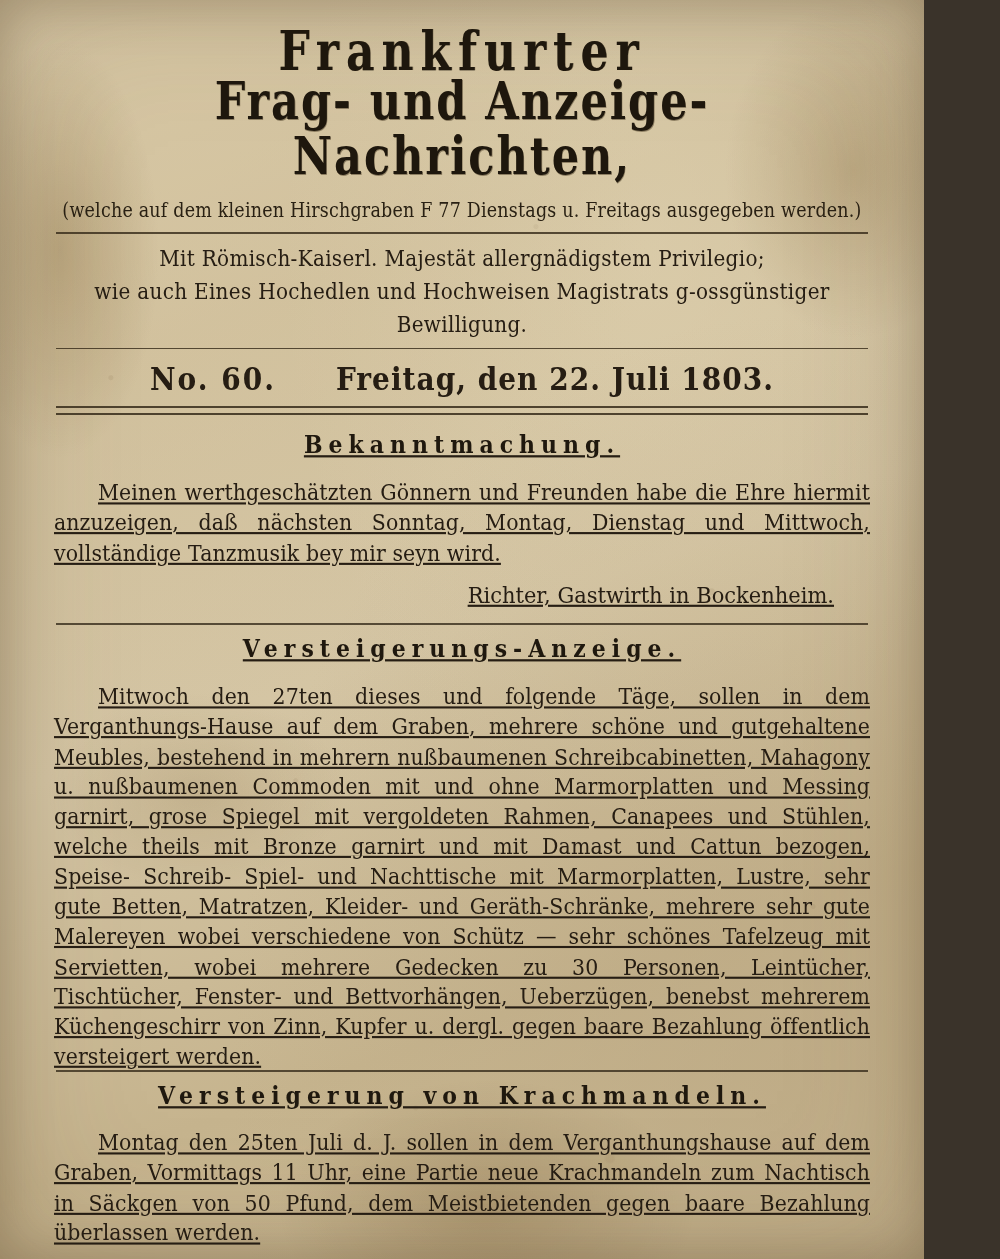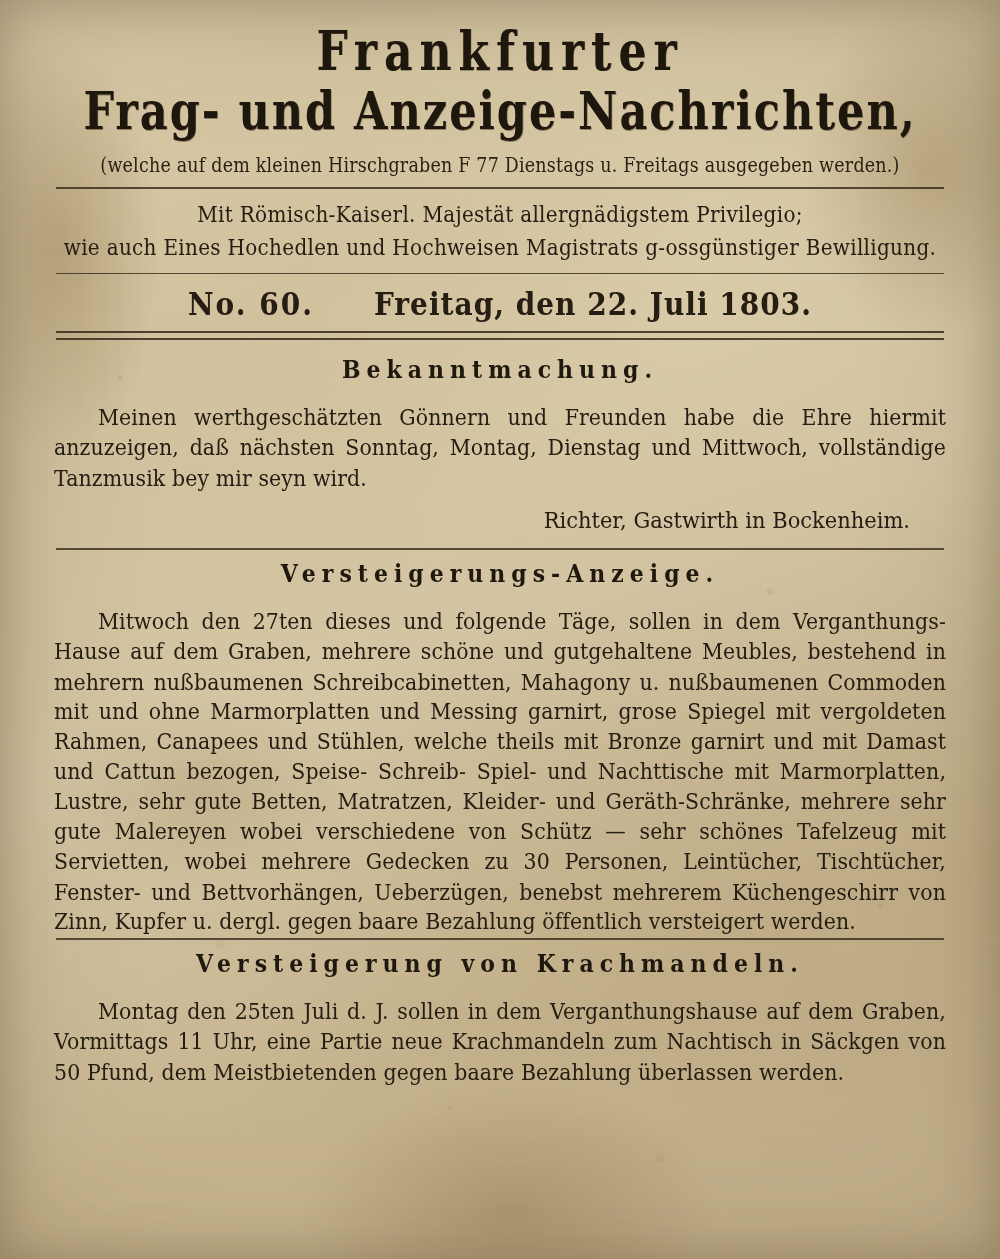--- a/index.html
+++ b/index.html
@@ -2,21 +2,21 @@
 <html><head>
 <meta charset="utf-8">
 <style>
   html, body {
     margin: 0;
     padding: 0;
     background: #3a332a;
   }
   .page {
     position: relative;
-    width: 1000px;
+    width: 924px;
     height: 1259px;
     overflow: hidden;
     background:
       radial-gradient(ellipse at 20% 10%, rgba(214,197,160,0.55) 0%, rgba(214,197,160,0) 45%),
       radial-gradient(ellipse at 85% 85%, rgba(183,163,126,0.55) 0%, rgba(183,163,126,0) 50%),
       radial-gradient(ellipse at 70% 20%, rgba(226,212,178,0.5) 0%, rgba(226,212,178,0) 40%),
       linear-gradient(160deg, #d9cbab 0%, #cfbf9c 25%, #d4c5a4 50%, #c6b48e 75%, #cdbc97 100%);
     font-family: "DejaVu Serif", "Liberation Serif", serif;
     color: #2a2218;
   }
@@ -134,21 +134,21 @@
     gap: 60px;
     font-size: 28px;
     font-weight: bold;
     letter-spacing: 1px;
     transform: scaleY(1.12);
     margin: 14px 0 10px 0;
   }
   .issueline .no { letter-spacing: 2px; }
 
   
-  .article { margin-top: 10px; }
+  .article { margin-top: 10px; text-decoration: underline; }
   .article-title {
     text-align: center;
     font-size: 22px;
     font-weight: bold;
     letter-spacing: 6px;
     transform: scaleY(1.12);
     margin: 10px 0 8px 0;
     color: #241d13;
   }
   .article-body {

